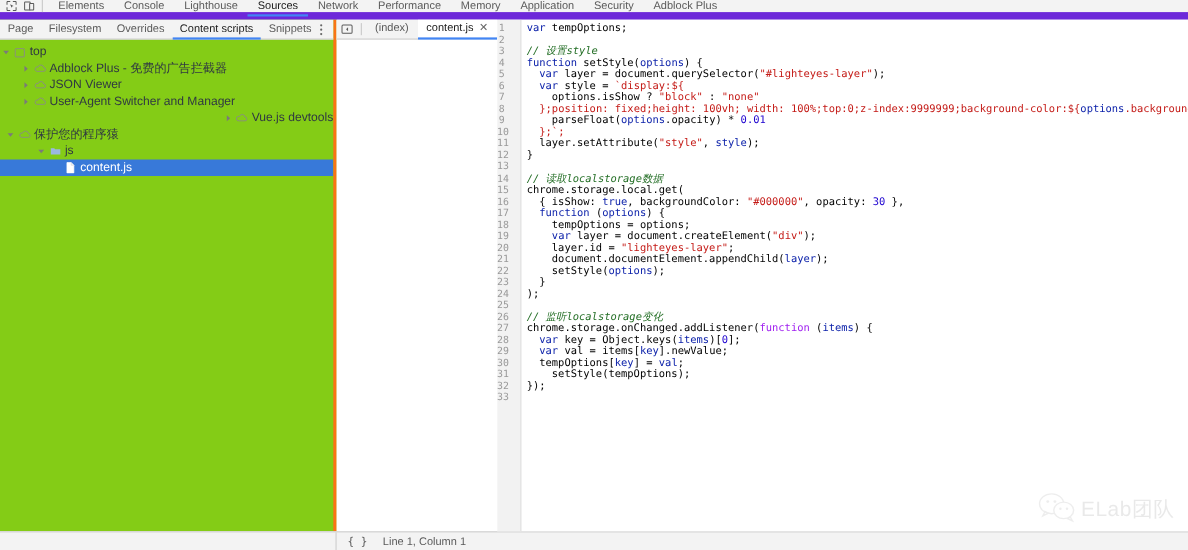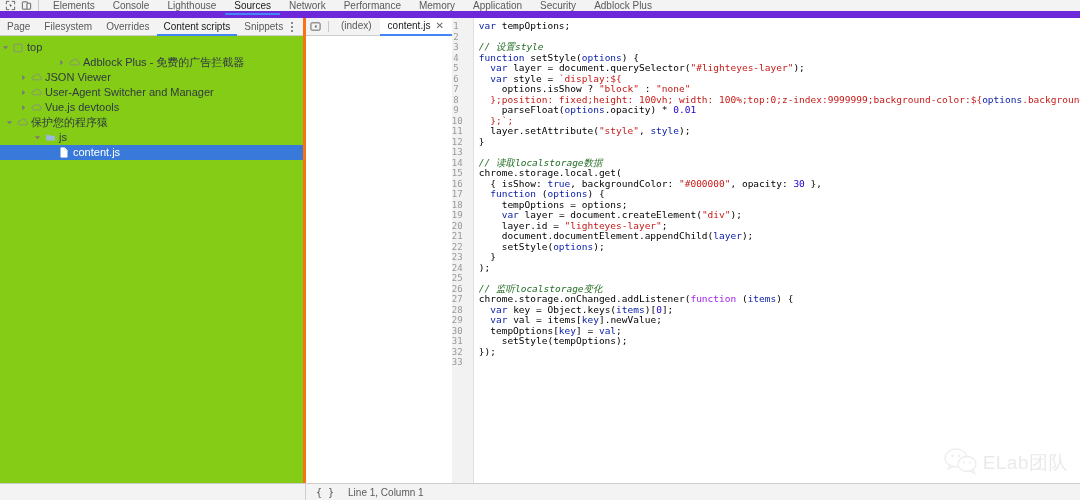--- a/index.html
+++ b/index.html
@@ -219,21 +219,21 @@
                 <path d="M1 2.5h6L4 6z" fill="#7a7a7a"></path>
               </svg>
             </span>
             <span class="ticon">
               <svg width="10" height="10" viewBox="0 0 12 12">
                 <rect x="1" y="1.5" width="10" height="9" rx="1" fill="none" stroke="#8a8a8a" stroke-width="1"></rect>
               </svg>
             </span>
             <span class="tlabel">top</span>
           </div>
-          <div class="tree-row" style="padding-left: 18px; margin-left: 38px;">
+          <div class="tree-row" style="padding-left: 18px;">
             <span class="tw">
               <svg width="7" height="7" viewBox="0 0 8 8">
                 <path d="M2.5 1v6L6 4z" fill="#7a7a7a"></path>
               </svg>
             </span>
             <span class="ticon">
               <svg width="11" height="11" viewBox="0 0 14 14">
                 <path d="M3 10h8a2.2 2.2 0 0 0 .2-4.4A3.4 3.4 0 0 0 4.6 5 2.5 2.5 0 0 0 3 10z" fill="none" stroke="#8a8a8a" stroke-width="1"></path>
               </svg>
             </span>
@@ -258,21 +258,21 @@
                 <path d="M2.5 1v6L6 4z" fill="#7a7a7a"></path>
               </svg>
             </span>
             <span class="ticon">
               <svg width="11" height="11" viewBox="0 0 14 14">
                 <path d="M3 10h8a2.2 2.2 0 0 0 .2-4.4A3.4 3.4 0 0 0 4.6 5 2.5 2.5 0 0 0 3 10z" fill="none" stroke="#8a8a8a" stroke-width="1"></path>
               </svg>
             </span>
             <span class="tlabel">User-Agent Switcher and Manager</span>
           </div>
-          <div class="tree-row" style="padding-left: 18px;">
+          <div class="tree-row" style="padding-left: 18px; justify-content: flex-end;">
             <span class="tw">
               <svg width="7" height="7" viewBox="0 0 8 8">
                 <path d="M2.5 1v6L6 4z" fill="#7a7a7a"></path>
               </svg>
             </span>
             <span class="ticon">
               <svg width="11" height="11" viewBox="0 0 14 14">
                 <path d="M3 10h8a2.2 2.2 0 0 0 .2-4.4A3.4 3.4 0 0 0 4.6 5 2.5 2.5 0 0 0 3 10z" fill="none" stroke="#8a8a8a" stroke-width="1"></path>
               </svg>
             </span>

